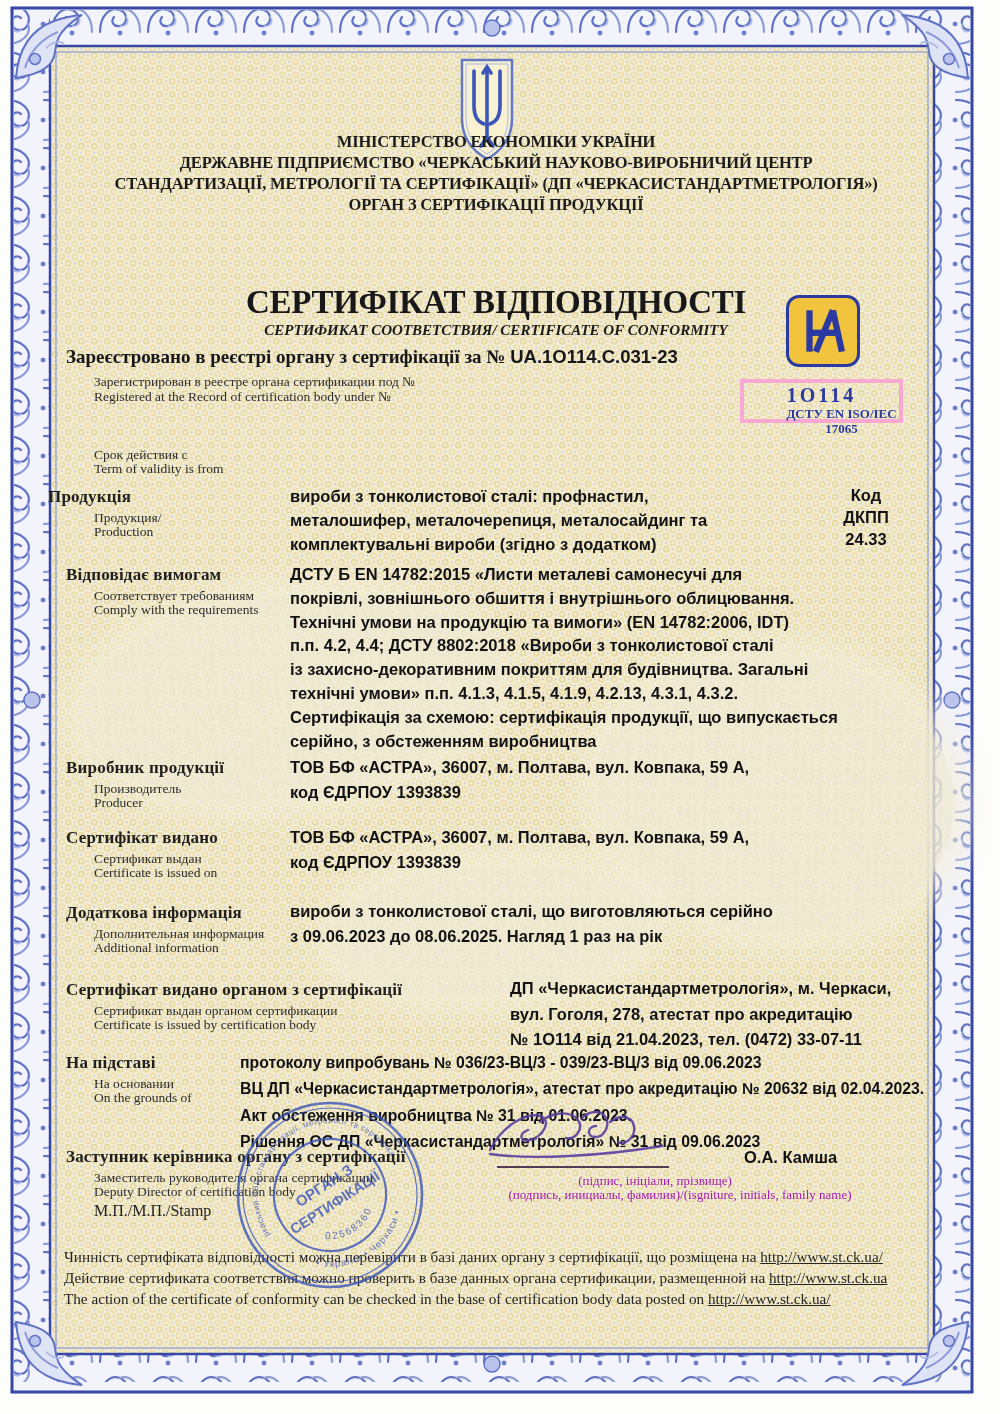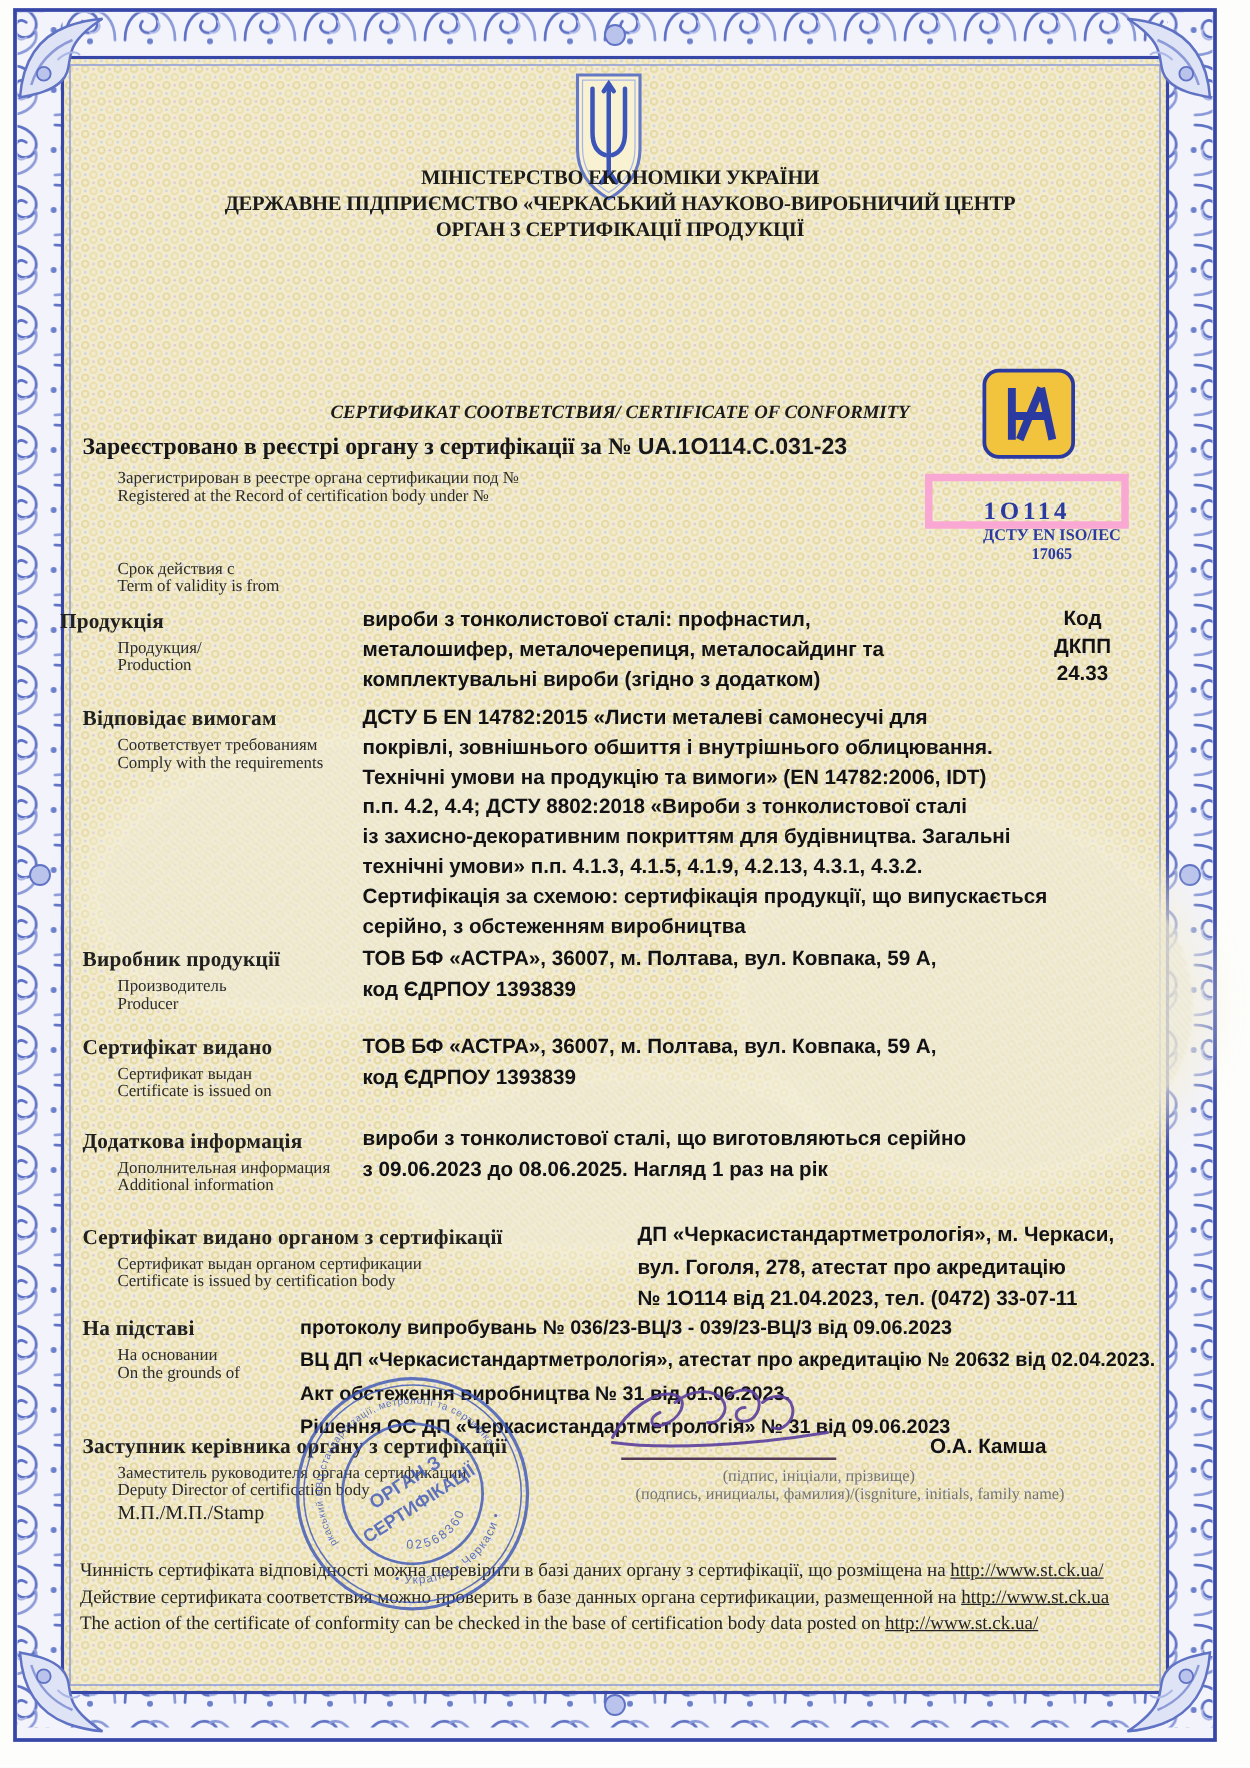--- a/index.html
+++ b/index.html
@@ -13,24 +13,24 @@
   
   .val { font-family:"Liberation Sans",sans-serif; font-weight:bold; font-size:16.5px; color:#121215; line-height:24.2px; white-space:pre-line; }
   .hdrline { font-family:"Liberation Serif",serif; font-weight:bold; font-size:16.5px; color:#1b1b1a; line-height:21px; letter-spacing:-0.2px; }
   .title { font-family:"Liberation Serif",serif; font-weight:bold; font-size:33px; color:#18181a; letter-spacing:-0.3px; }
   .subtitle { font-family:"Liberation Serif",serif; font-weight:bold; font-size:15px; color:#1b1b1a;font-style:italic; }
   .regline { font-family:"Liberation Serif",serif; font-weight:bold; font-size:19px; color:#17171a; white-space:nowrap; }
   .regnum { font-family:"Liberation Sans",sans-serif; font-weight:bold; font-size:18.5px; }
   .term { font-family:"Liberation Sans",sans-serif; font-weight:bold; font-size:19px; color:#121215; white-space:nowrap; }
   .footline { font-family:"Liberation Serif",serif; font-size:15.2px; color:#242422; white-space:nowrap; }
   .footline .url { text-decoration:underline; }
-  .hint { font-family:"Liberation Serif",serif; font-size:13px; color:#737373; }
+  .hint { font-family:"Liberation Serif",serif; font-size:13px; color:#a21caf; }
   .mp { font-family:"Liberation Serif",serif; font-size:16px; color:#222; }
   .logo-box { background:#f2c43d; border:3px solid #2b3aa0; border-radius:13px; display:flex; align-items:center; justify-content:center; }
-  .accred-box { border:6px solid #f9a8d4; text-align:center; padding-top:14px; }
+  .accred-box { border:4px solid #f9a8d4; text-align:center; padding-top:2px; }
   .accred-num { font-family:"Liberation Serif",serif; font-weight:bold; font-size:20px; color:#2b3aa0; letter-spacing:3px; line-height:21px; }
   .accred-std { font-family:"Liberation Serif",serif; font-weight:bold; font-size:13px; color:#2b3aa0; line-height:15px;margin-left:40px; }
   .blob { position:absolute; z-index:1; opacity:.8;
     background: repeating-linear-gradient(48deg, rgba(160,148,92,0.17) 0 1px, rgba(0,0,0,0) 1px 4px), #f3eed9;
     box-shadow: 0 0 26px 16px rgba(243,238,217,0.85);
     filter: blur(1px); }
   .content { position:absolute; inset:0; z-index:2; }
   .ink { position:absolute; z-index:5; pointer-events:none; }
   .signline { position:absolute; z-index:4; border-top:2px solid #553a55; }
 </style>
@@ -106,23 +106,25 @@
       <path d="M18,15 V50 C18,60 22,66 28,68"></path>
       <path d="M44,15 V50 C44,60 40,66 34,68"></path>
       <path d="M31,70 V84"></path>
       <path d="M25,90 L31,81 L37,90"></path>
     </g>
   </svg>
 
   <div class="abs center" style="left:66px;top:131px;width:860px">
     <div class="hdrline">МІНІСТЕРСТВО ЕКОНОМІКИ УКРАЇНИ</div>
     <div class="hdrline">ДЕРЖАВНЕ ПІДПРИЄМСТВО «ЧЕРКАСЬКИЙ НАУКОВО-ВИРОБНИЧИЙ ЦЕНТР</div>
+    <div class="hdrline">СТАНДАРТИЗАЦІЇ, МЕТРОЛОГІЇ ТА СЕРТИФІКАЦІЇ» (ДП «ЧЕРКАСИСТАНДАРТМЕТРОЛОГІЯ»)</div>
     <div class="hdrline">ОРГАН З СЕРТИФІКАЦІЇ ПРОДУКЦІЇ</div>
   </div>
 
+  <div class="abs center title" style="left:66px;top:284px;width:860px">СЕРТИФІКАТ ВІДПОВІДНОСТІ</div>
   <div class="abs center subtitle" style="left:66px;top:322px;width:860px">СЕРТИФИКАТ СООТВЕТСТВИЯ/ CERTIFICATE OF CONFORMITY</div>
 
   <div class="abs logo-box" style="left:786px;top:295px;width:74px;height:72px">
     <svg width="54" height="54" viewBox="0 0 60 60">
       <g stroke="#2b3aa0" stroke-width="7" fill="none">
         <path d="M15,7 V53"></path>
         <path d="M15,32 H45"></path>
         <path d="M41,7 L22,53"></path>
         <path d="M41,7 L51,53"></path>
       </g>

